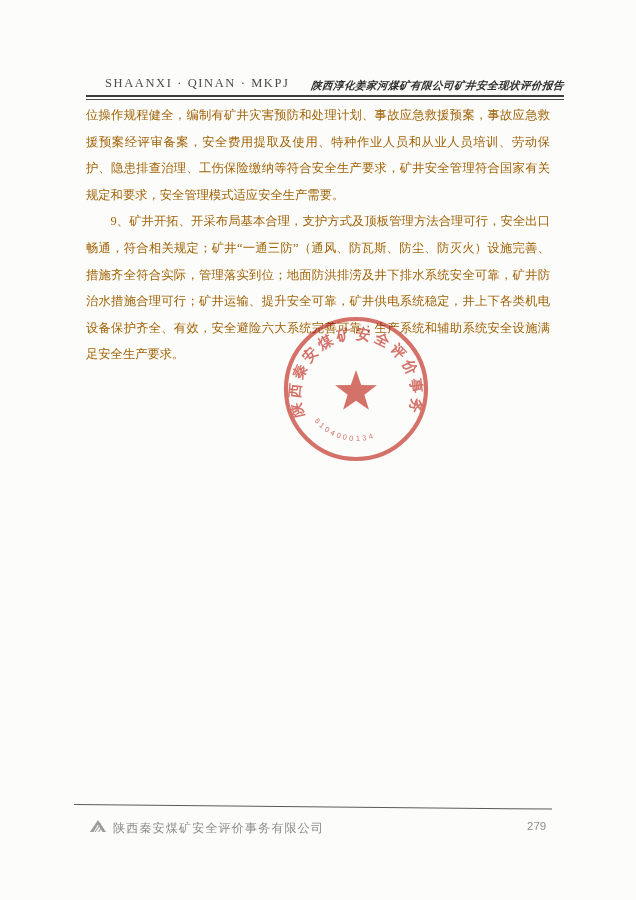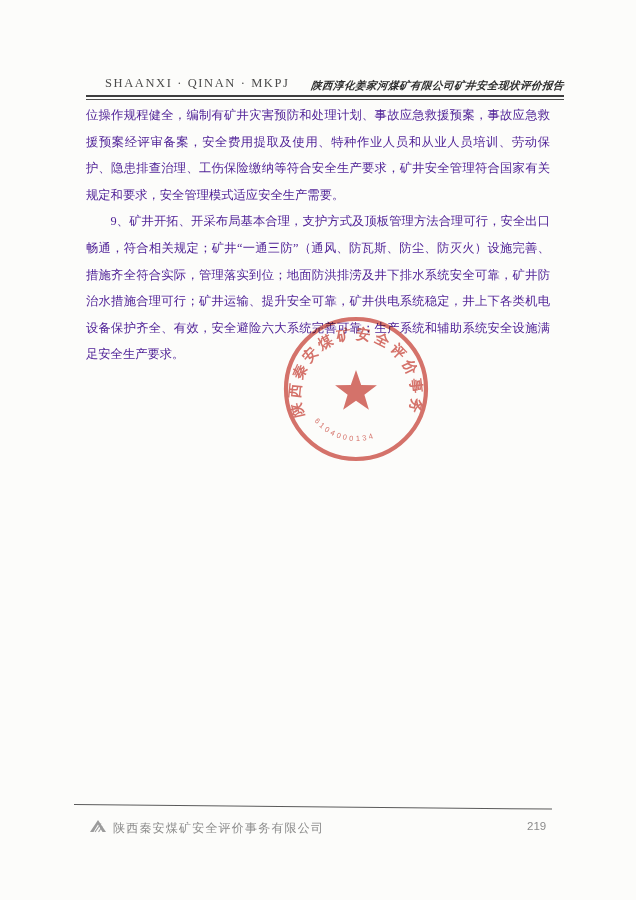--- a/index.html
+++ b/index.html
@@ -27,21 +27,21 @@
     white-space:nowrap;
   }
   .header-rule{
     position:absolute;left:86px;top:95px;width:478px;height:2px;
     border-top:2.5px solid #3e3e3e;
     border-bottom:1px solid #4a4a4a;
   }
   
   .body-text{
     position:absolute;left:86px;top:102px;width:464px;
-    font-size:12.3px;line-height:26.6px;color:#4c1d95;
+    font-size:12.3px;line-height:26.6px;color:#a16207;
     text-align:justify;text-justify:inter-character;
   }
   .body-text p{margin:0;}
   .body-text p.indent{text-indent:2em;}
   
   .seal{
     position:absolute;left:281px;top:314px;width:150px;height:150px;
     mix-blend-mode:multiply;opacity:.82;
     filter:blur(.3px);
     pointer-events:none;
@@ -94,15 +94,15 @@
     <polygon fill="#cf544b" points="75,56 80.2,70.9 95.9,71.2 83.4,80.7 87.9,95.8 75,86.8 62.1,95.8 66.6,80.7 54.1,71.2 69.8,70.9"></polygon>
   </svg>
 
   <div class="footer-rule"></div>
   <svg class="footer-logo" viewBox="0 0 18 16" aria-hidden="true">
     <polygon points="1,14 9,2 17,14 13.5,14 9,6.5 4.5,14" fill="#9b9b9b"></polygon>
     <line x1="6" y1="14" x2="12" y2="5.5" stroke="#9b9b9b" stroke-width="1.1"></line>
     <line x1="9.5" y1="14" x2="13.2" y2="8.5" stroke="#9b9b9b" stroke-width="1.1"></line>
   </svg>
   <div class="footer-company">陕西秦安煤矿安全评价事务有限公司</div>
-  <div class="page-number">219</div>
+  <div class="page-number">279</div>
 
 </div>
 
 </body></html>

